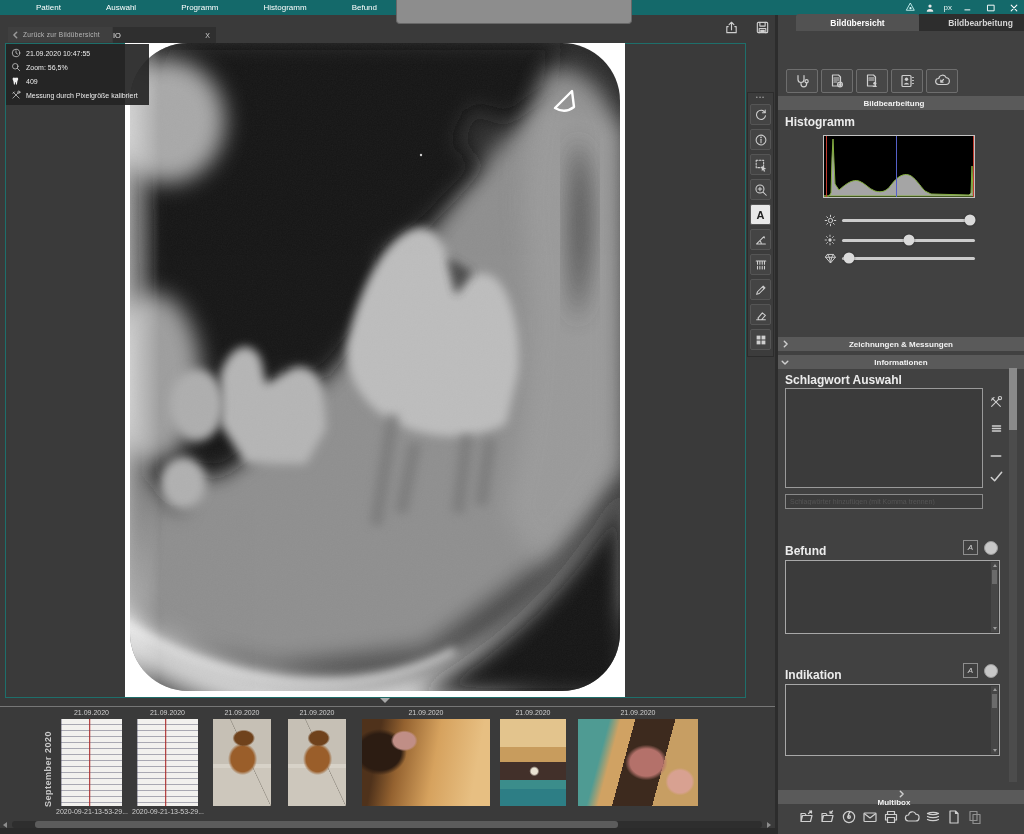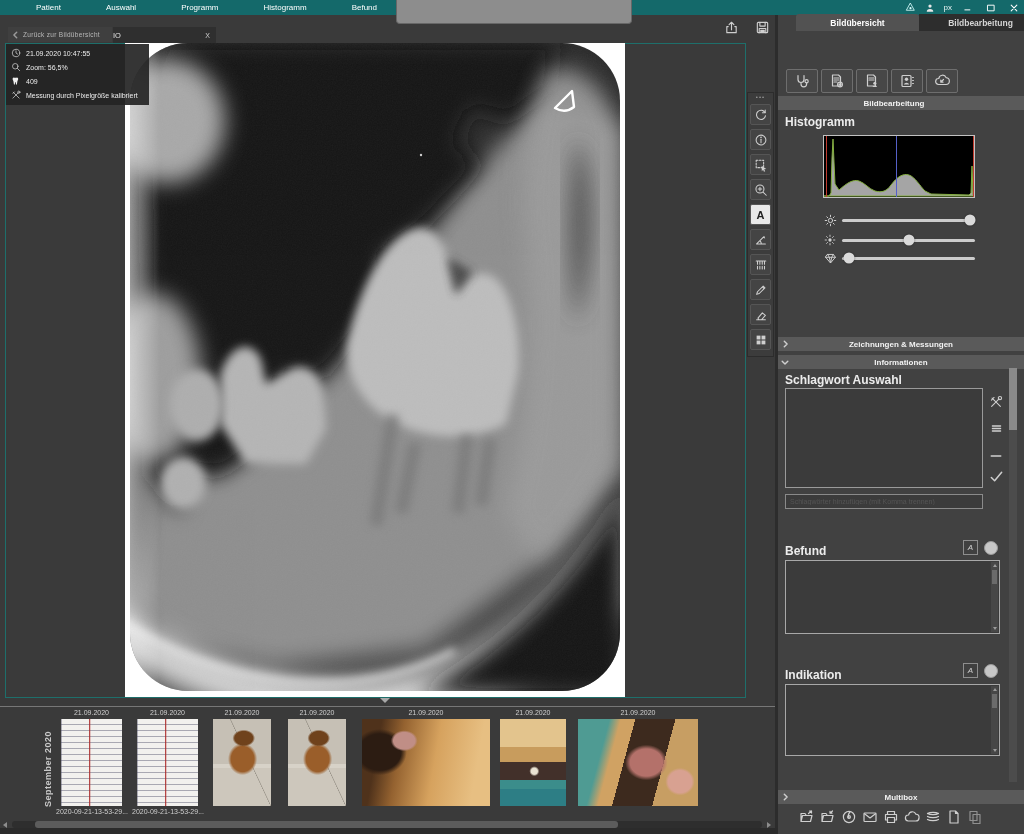--- a/index.html
+++ b/index.html
@@ -516,21 +516,21 @@
     <div class="rp text-box" style="top:669px;height:72px;">
       <div class="fake-vscroll">
           <div class="thumb"></div>
         </div>
     </div>
 
     <div class="rp panel-scrollbar">
       <div class="pthumb" style="top:0;height:62px;"></div>
     </div>
 
-    <div class="rp section-bar" style="top:775px;">
+    <div class="rp section-bar" style="top:775px;flex-direction:column;">
       <span class="chev">
         <svg width="7" height="8" viewBox="0 0 8 10">
             <path class="sv" style="stroke-width:1.8" d="M2.5 1.5 L6 5 L2.5 8.5"></path>
           </svg>
       </span>
       <span class="sec-label">Multibox</span>
     </div>
 
     <div class="rp mb-icon" style="left:20px;">
       <svg width="16" height="16" viewBox="0 0 16 16">

